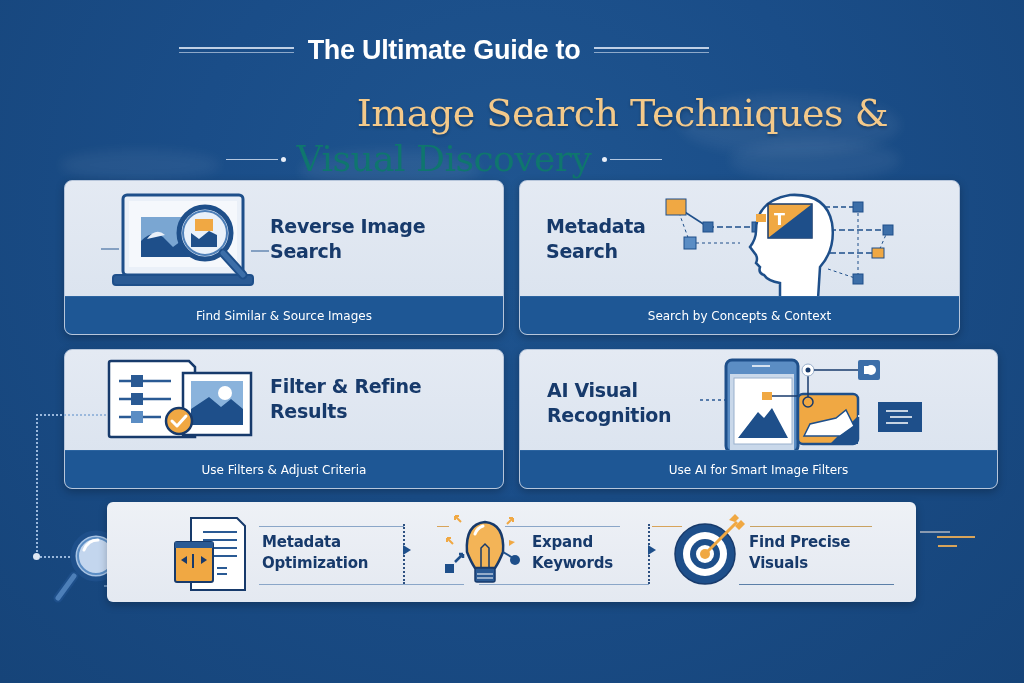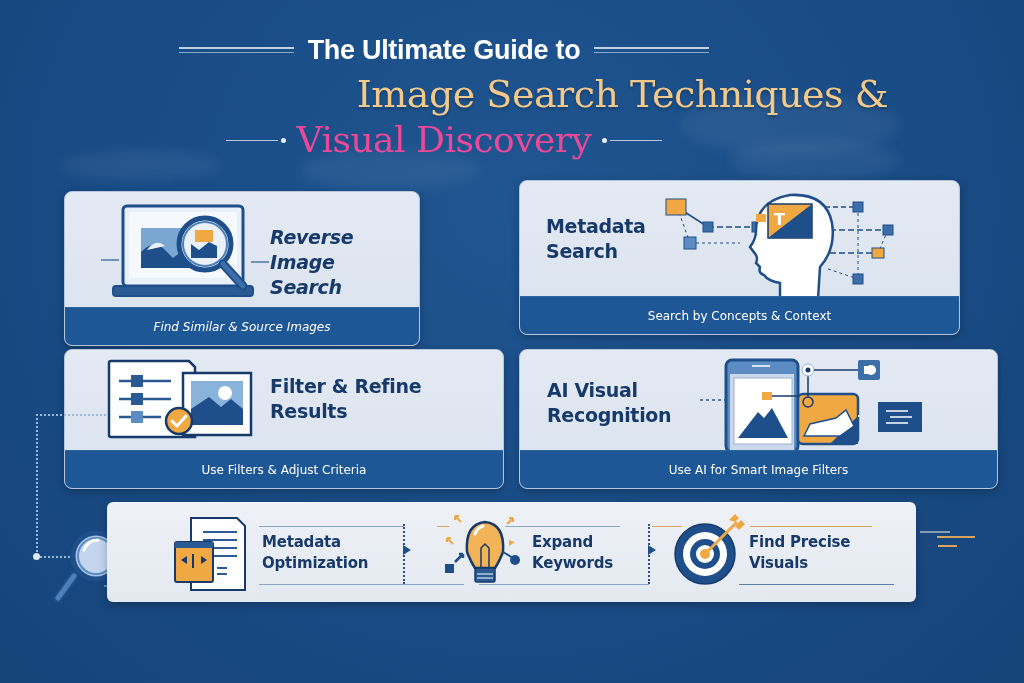--- a/index.html
+++ b/index.html
@@ -9,26 +9,26 @@
     font-family: "DejaVu Sans", sans-serif;
     position: relative;
   }
   .map-blob { position: absolute; background: rgba(255,255,255,0.06); border-radius: 50%; filter: blur(6px); }
 
   
   .header { position: absolute; left: 0; top: 30px; width: 888px; text-align: right; }
   .sub-title-row { display: flex; align-items: center; justify-content: center; gap: 14px; height: 40px; }
   .dbl-line { width: 115px; height: 6px; border-top: 2px solid rgba(220,230,245,0.85); border-bottom: 1px solid rgba(220,230,245,0.6); }
   .sub-title { color: #ffffff; font-family: "Liberation Sans", sans-serif; font-weight: bold; font-size: 27px; letter-spacing: -0.3px; }
-  .main-title { color: #f3c98a; font-family: "DejaVu Serif", serif; font-size: 38px; line-height: 46px; margin-top: 1px; letter-spacing: -0.5px; text-shadow: 0 2px 3px rgba(0,0,0,0.25); }
+  .main-title { color: #f3c98a; font-family: "DejaVu Serif", serif; font-size: 38px; line-height: 46px; margin-top: 20px; letter-spacing: -0.5px; text-shadow: 0 2px 3px rgba(0,0,0,0.25); }
   .title-row3 { display: flex; align-items: center; justify-content: center; gap: 8px; margin-top: 2px; }
   .line-dot { display: flex; align-items: center; }
   .line-dot .ln { width: 52px; height: 1px; background: rgba(220,230,245,0.8); }
   .line-dot .dt { width: 5px; height: 5px; border-radius: 50%; background: #e8eef8; margin: 0 3px; }
-  .title-line3 { color: #ec4899; font-family: "DejaVu Serif", serif; font-size: 36px; line-height: 42px; letter-spacing: -0.5px; }
+  .title-line3 { color: #0f766e; font-family: "DejaVu Serif", serif; font-size: 36px; line-height: 42px; letter-spacing: -0.5px; }
 
   
   .card {
     position: absolute; background: linear-gradient(180deg, #e4eaf3 0%, #d9e2ee 100%);
     border: 1px solid #b7c6db; border-radius: 8px; overflow: hidden;
     box-shadow: 0 3px 8px rgba(0,0,0,0.25);
   }
   .card .footer {
     position: absolute; left: 0; bottom: 0; width: 100%; height: 38px;
     background: #1e5795; color: #ffffff; font-size: 12px;
@@ -70,21 +70,21 @@
         <span class="dt"></span>
       </div>
     <div class="title-line3">Visual Discovery</div>
     <div class="line-dot">
         <span class="dt"></span>
         <span class="ln"></span>
       </div>
   </div>
 </div>
 
-<div class="card" style="left:64px;top:191px;width:356px;height:155px;font-style:italic;">
+<div class="card" style="left:64px;top:180px;width:440px;height:155px;">
   <svg class="illus" style="left:36px;top:8px;" width="170" height="105" viewBox="0 0 170 105">
     <line x1="0" y1="60" x2="18" y2="60" stroke="#2a5a94" stroke-width="1.2"></line>
     <line x1="150" y1="62" x2="168" y2="62" stroke="#2a5a94" stroke-width="1.2"></line>
     <rect x="22" y="6" width="120" height="80" rx="4" fill="#eaf0f8" stroke="#1e4f8a" stroke-width="3"></rect>
     <rect x="28" y="12" width="108" height="66" fill="#f5f8fc"></rect>
     <rect x="40" y="28" width="64" height="40" fill="#7aa6d2"></rect>
     <path d="M40 68 L40 52 Q52 40 62 48 L72 58 L88 46 L104 60 L104 68 Z" fill="#1e4f8a"></path>
     <path d="M46 50 Q55 38 64 46 Z" fill="#eaf0f8"></path>
     <rect x="12" y="86" width="140" height="10" rx="3" fill="#2a5a94" stroke="#1e4f8a" stroke-width="2"></rect>
     <circle cx="104" cy="44" r="26" fill="#e9f1fa" stroke="#1e4f8a" stroke-width="5"></circle>

